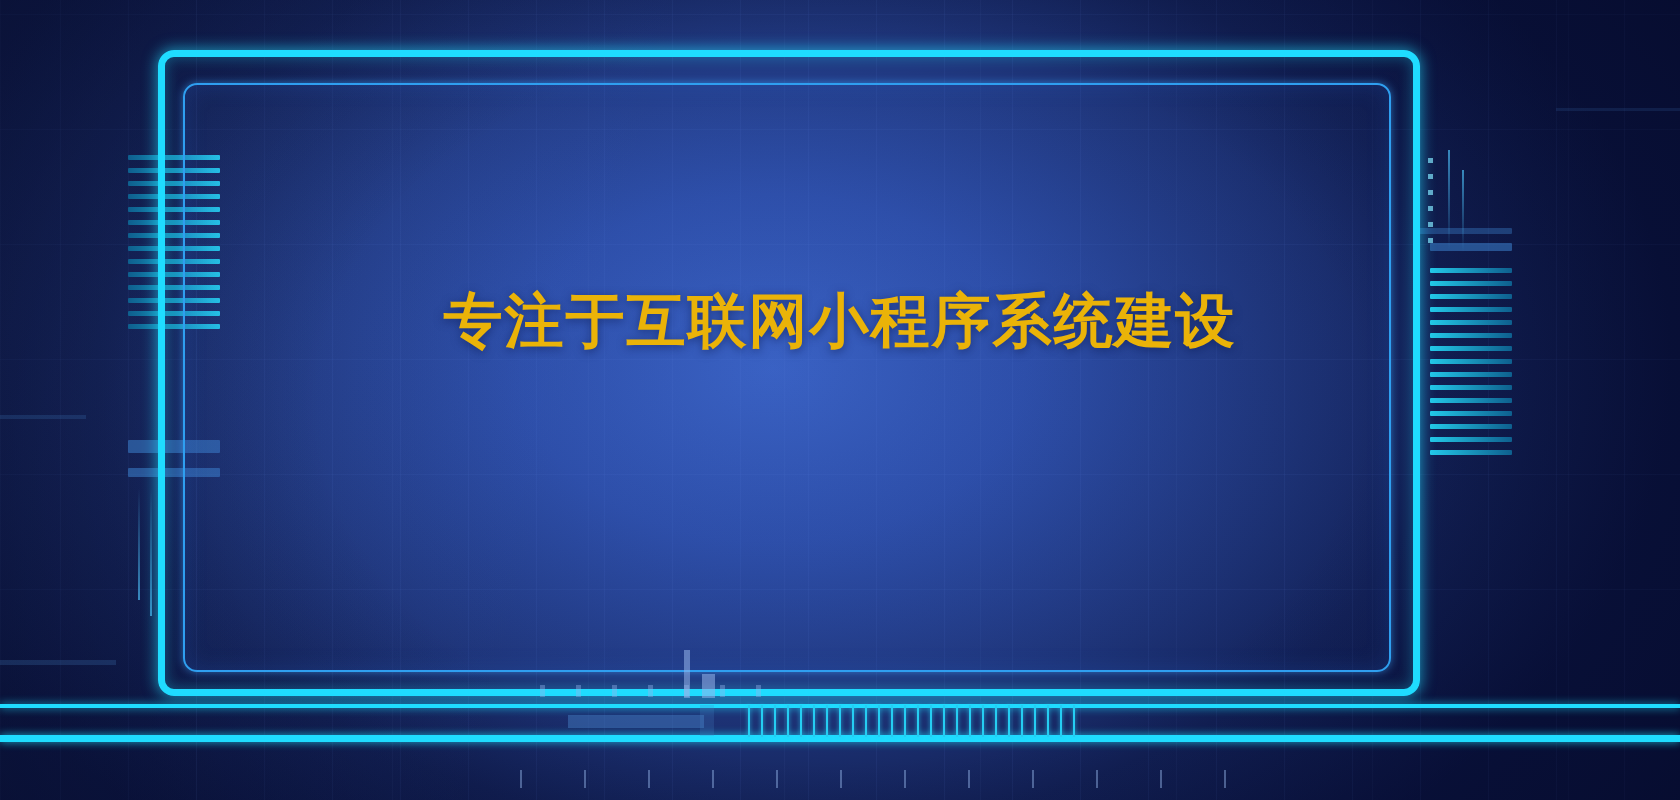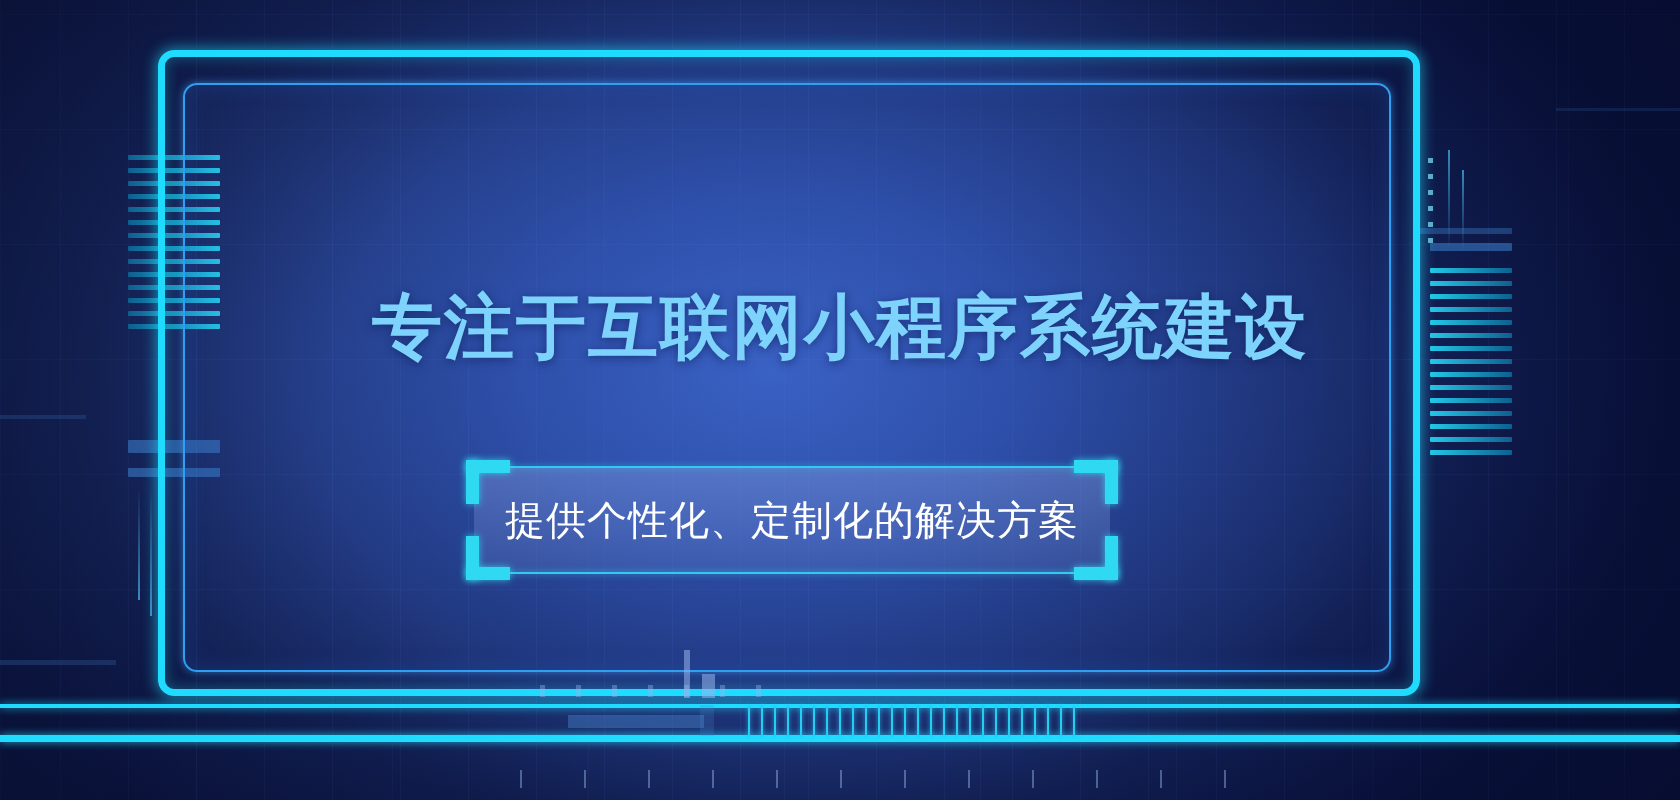--- a/index.html
+++ b/index.html
@@ -37,21 +37,21 @@
     box-shadow:0 0 14px 2px rgba(34,224,255,.55),inset 0 0 14px 1px rgba(34,224,255,.30);
   }
   .frame-inner{position:absolute;left:183px;top:83px;width:1208px;height:589px;
     border:2.5px solid #2f9ff0;border-radius:14px;
     box-shadow:0 0 9px rgba(60,170,255,.55),inset 0 0 22px rgba(40,110,220,.22);
     background:linear-gradient(135deg, rgba(60,100,200,.10), rgba(40,70,170,.05));
   }
 
   
   .title{position:absolute;left:0;right:0;top:292px;text-align:center;
-    color:#7dd3fc;font-size:70px;font-weight:700;letter-spacing:2px;line-height:1;
+    color:#eab308;font-size:59px;font-weight:700;letter-spacing:2px;line-height:1;
     text-shadow:0 2px 10px rgba(10,24,80,.55);white-space:nowrap;}
 
   .sub-wrap{position:absolute;left:474px;top:466px;width:636px;height:108px;}
   .sub-box{position:absolute;inset:0;background:linear-gradient(180deg, rgba(152,176,236,.34), rgba(120,148,220,.20));}
   .sub-line{position:absolute;left:0;right:0;height:2px;background:#35c9ef;box-shadow:0 0 6px rgba(53,201,239,.8);}
   .sub-line.t{top:0;} .sub-line.b{bottom:0;}
   .brk{position:absolute;width:44px;height:13px;background:#2fd9f2;box-shadow:0 0 7px rgba(47,217,242,.8);}
   .brk-v{position:absolute;width:13px;height:44px;background:#2fd9f2;box-shadow:0 0 7px rgba(47,217,242,.8);}
   .brk.tl{left:-8px;top:-6px;} .brk-v.tl{left:-8px;top:-6px;}
   .brk.tr{right:-8px;top:-6px;} .brk-v.tr{right:-8px;top:-6px;}
@@ -145,34 +145,20 @@
       <i></i>
       <i></i>
   </div>
   <div class="botbar" style="left:1556px;top:108px;width:124px;height:3px;opacity:.35"></div>
 
   <div class="frame-inner"></div>
   <div class="frame-outer"></div>
 
   <div class="title">专注于互联网小程序系统建设</div>
 
-  <div class="sub-wrap">
-    <div class="sub-box"></div>
-    <div class="sub-line t"></div>
-    <div class="sub-line b"></div>
-    <div class="brk tl"></div>
-    <div class="brk-v tl"></div>
-    <div class="brk tr"></div>
-    <div class="brk-v tr"></div>
-    <div class="brk bl"></div>
-    <div class="brk-v bl"></div>
-    <div class="brk br"></div>
-    <div class="brk-v br"></div>
-    <div class="sub-text">提供个性化、定制化的解决方案</div>
-  </div>
 
   <div class="dotrow" style="left:540px;top:685px;">
     <i></i>
       <i></i>
       <i></i>
       <i></i>
       <i></i>
       <i></i>
       <i></i>
   </div>

